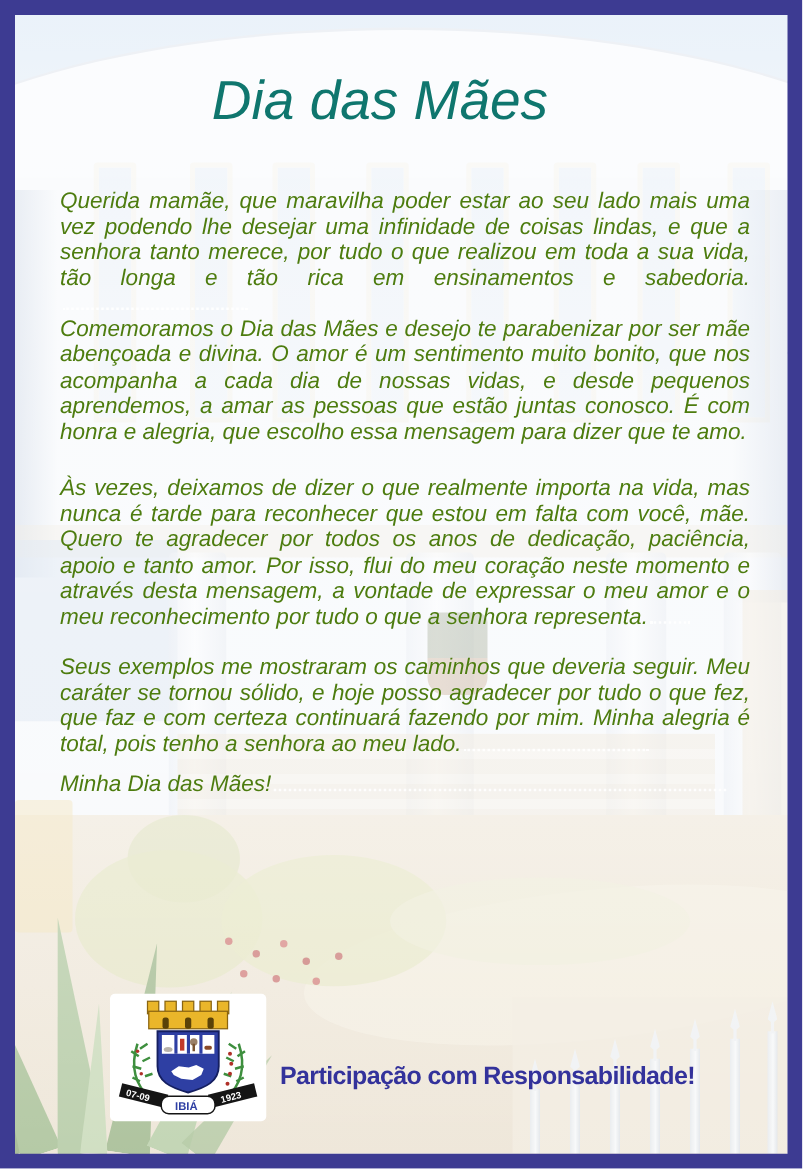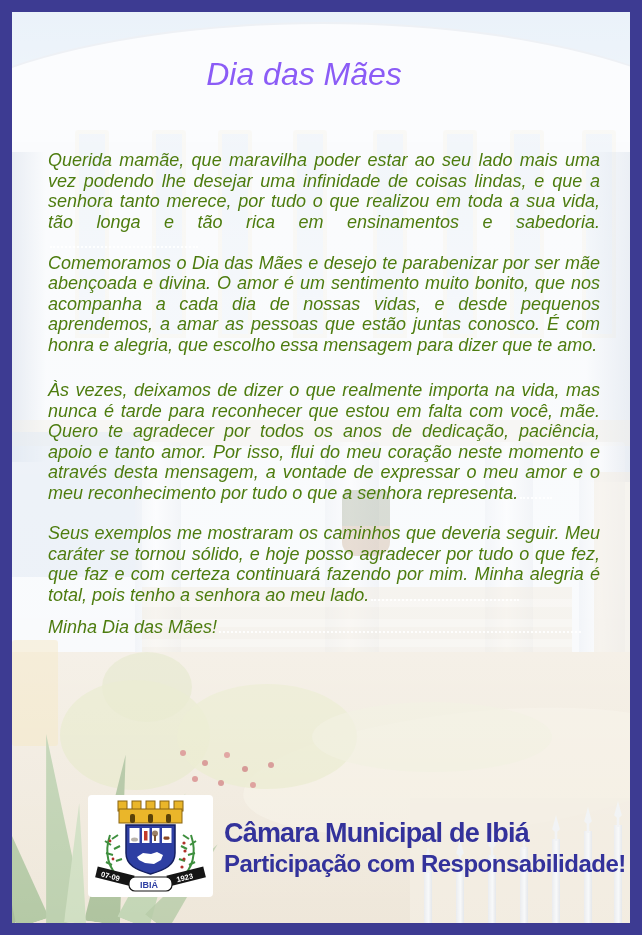--- a/index.html
+++ b/index.html
@@ -58,39 +58,39 @@
   .l3{left:72px;width:36px;height:170px;background:#86a56e;transform:rotate(8deg);}
   .l4{left:104px;width:34px;height:140px;background:#a5c190;transform:rotate(22deg);}
   .l5{left:-10px;width:26px;height:100px;background:#7d9c66;transform:rotate(-30deg);}
   .l6{left:130px;width:28px;height:100px;background:#93b17c;transform:rotate(38deg);opacity:.85;}
   .l7{left:52px;width:22px;height:120px;background:#b9cfa4;transform:rotate(2deg);}
   .wash{inset:0;background:linear-gradient(rgba(255,255,255,.62),rgba(255,255,255,.52) 62%,rgba(255,255,255,.34));}
   
   .frame{position:absolute;inset:0;border:12px solid #3d3b92;z-index:50;pointer-events:none;}
   
   .title{position:absolute;left:0;right:34px;top:56px;z-index:10;text-align:center;
-       font-style:italic;font-size:32px;font-weight:normal;color:#8b5cf6;margin:0;
+       font-style:italic;font-size:44px;font-weight:normal;color:#0f766e;margin:0;
        text-shadow:0 0 1px rgba(255,255,255,.6);}
   .text-block{position:absolute;left:48px;top:150px;width:552px;z-index:10;
        font-style:italic;font-size:18px;line-height:20.5px;color:#4d7c0f;
        text-align:justify;text-shadow:0 0 1px rgba(255,255,255,.55);}
   .para{margin:0;}
   .mt-a{}.mt-b{margin-top:25px}.mt-c{margin-top:20px}
   .mt-d{margin-top:20px}.mt-e{margin-top:12px}
   .leader{display:inline-block;height:13px;border-bottom:2px dotted rgba(255,255,255,.9);
        vertical-align:baseline;margin-left:2px;}
   .ldr-1{width:148px}.ldr-3{width:32px}.ldr-5{width:148px}.ldr-c{width:362px}
   
   .crest-box{position:absolute;left:88px;top:795px;width:125px;height:102px;z-index:10;
        background:#fff;border-radius:4px;}
   .crest-box svg{display:block;width:125px;height:102px;}
   .org-name{position:absolute;left:224px;top:818px;z-index:10;margin:0;
        font-size:27px;font-weight:bold;letter-spacing:-0.8px;color:#33329b;}
   .org-slogan{position:absolute;left:224px;top:850px;z-index:10;margin:0;
-       font-size:24px;font-weight:bold;letter-spacing:-0.5px;color:#33329b;}
+       font-size:20px;font-weight:bold;letter-spacing:-0.5px;color:#33329b;}
 </style>
 </head>
 <body>
 
 <div class="poster">
 
   <div class="photo">
     <div class="sky"></div>
     <div class="dome"></div>
     <div class="wall"></div>
@@ -201,17 +201,16 @@
       </g>
       <g transform="rotate(-14 98 81)">
         <rect x="79" y="76" width="38" height="11" fill="#151515"></rect>
         <text x="88" y="85" font-family="Liberation Sans, sans-serif" font-size="7.5" font-weight="bold" fill="#ffffff">1923</text>
       </g>
       <rect x="41" y="82" width="43" height="14" rx="6" fill="#ffffff" stroke="#151515" stroke-width="1.2"></rect>
       <text x="52" y="93" font-family="Liberation Sans, sans-serif" font-size="9" font-weight="bold" fill="#2e3fa3">IBIÁ</text>
     </svg>
   </div>
 
-  <p class="org-name">Câmara Municipal de Ibiá</p>
   <p class="org-slogan">Participação com Responsabilidade!</p>
 
   <div class="frame"></div>
 </div>
 
 </body></html>

